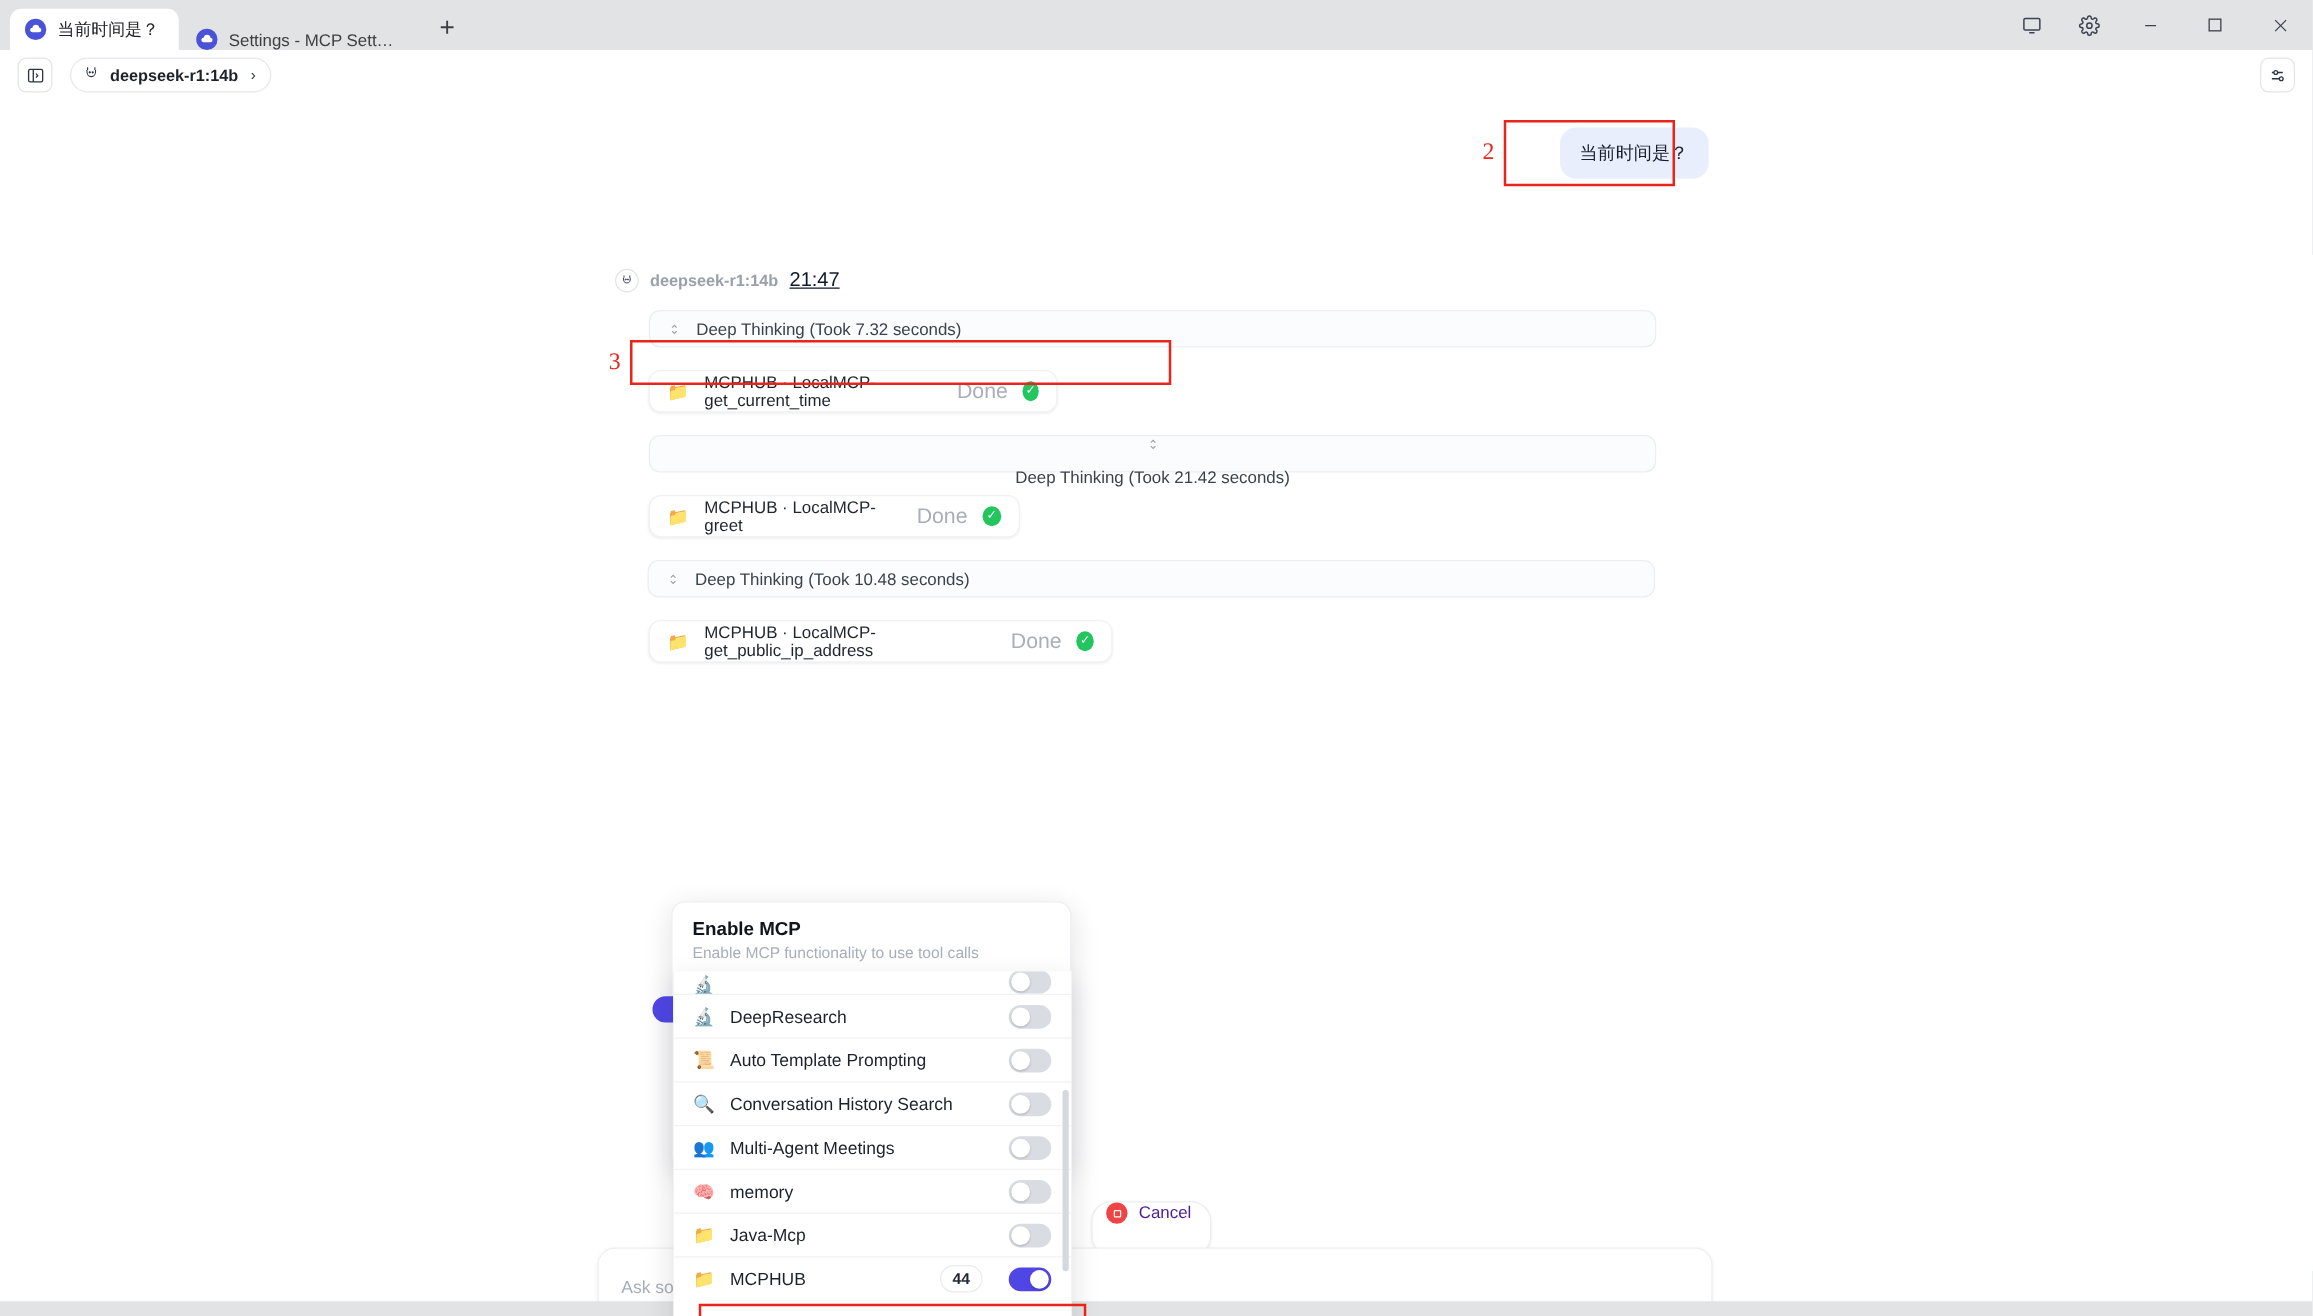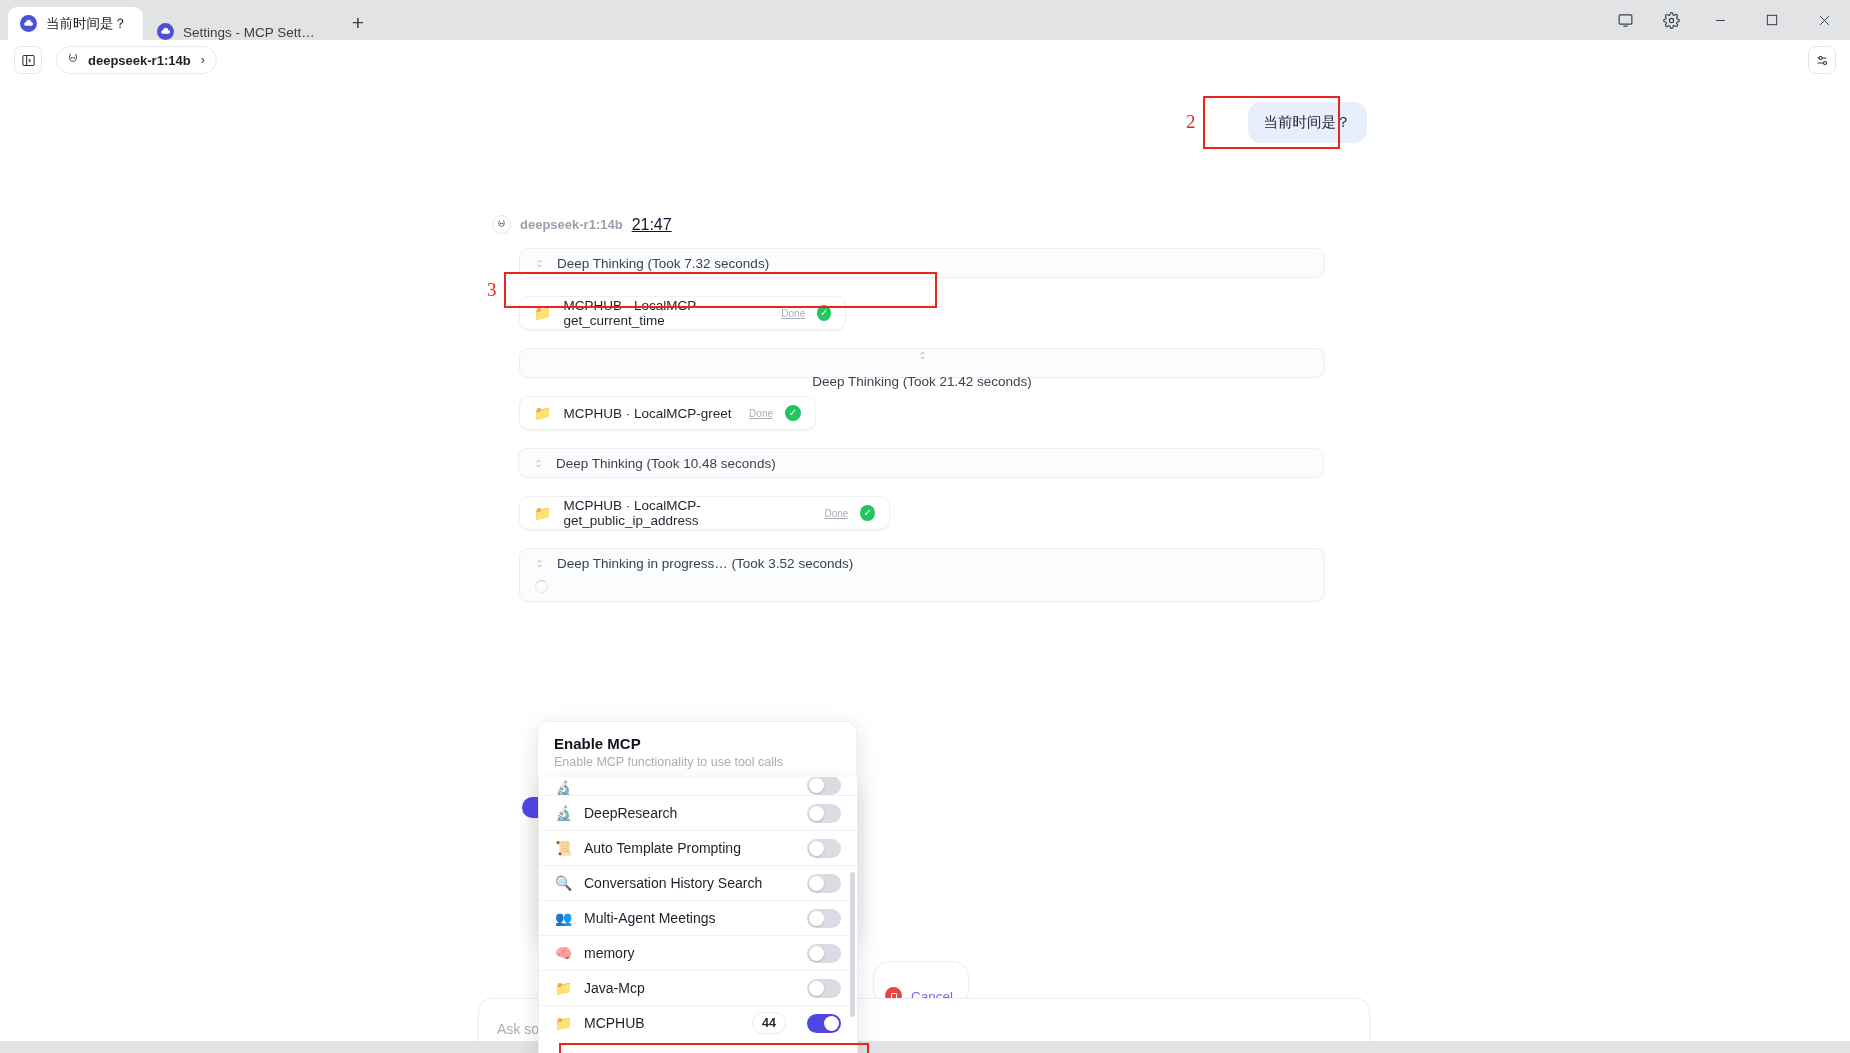--- a/index.html
+++ b/index.html
@@ -110,35 +110,35 @@
 
   .tool-box {
     margin-left: 27px; height: 34px;
     border: 1px solid #f0f1f4; border-radius: 10px; background: #ffffff;
     box-shadow: 0 1px 2px rgba(20,25,40,.06);
     display: inline-flex; align-items: center; padding: 0 14px; gap: 12px;
     font-size: 13.5px; color: #1f242e;
   }
   .folder-icon { font-size: 14px; line-height: 1; }
   .tool-name { font-weight: 500; }
-  .tool-status { margin-left: auto; color: #a9aeb8; font-size: 10px; text-decoration: underline; }
+  .tool-status { margin-left: auto; color: #a9aeb8; font-size: 17px; }
   .check {
     width: 16px; height: 16px; border-radius: 50%; background: #22c55e;
     display: flex; align-items: center; justify-content: center;
     color: #fff; font-size: 10px; line-height: 1;
   }
 
   
   .cancel-btn {
     position: absolute; left: 873px; top: 881px;
-    display: flex; align-items: flex-end; gap: 9px;
+    display: flex; align-items: flex-start; gap: 9px;
     height: 44px; padding: 0 15px 0 11px;
     border: 1px solid #eceef1; border-radius: 16px; background: #fff;
     box-shadow: 0 1px 2px rgba(20,25,40,.05);
-    font-size: 13.5px; color: #8b5cf6;
+    font-size: 13.5px; color: #4c1d95;
   }
   .cancel-dot {
     width: 17px; height: 17px; border-radius: 50%; background: #ef4444;
     display: flex; align-items: center; justify-content: center;
   }
   .cancel-dot i { width: 6px; height: 6px; border: 1.4px solid #fff; border-radius: 1px; display: block; }
 
   
   .composer {
     position: absolute; left: 478px; top: 918px; width: 892px; height: 113px;
@@ -370,31 +370,20 @@
 
       
       <div class="tool-box" style="margin-top:18px; width:371px;">
         <span class="folder-icon">📁</span>
         <span class="tool-name">MCPHUB · LocalMCP-get_public_ip_address</span>
         <span class="tool-status">Done</span>
         <span class="check">✓</span>
       </div>
 
       
-      <div class="think-box tall" style="margin-top:18px;">
-        <div class="think-inner">
-          <span class="chev-ud">
-            <svg width="11" height="13" viewBox="0 0 24 24" fill="none" stroke="#9aa1ac" stroke-width="2">
-                <path d="M8 9l4-4 4 4M8 15l4 4 4-4"></path>
-              </svg>
-          </span>
-          <span>Deep Thinking in progress… (Took 3.52 seconds)</span>
-        </div>
-        <span class="spinner"></span>
-      </div>
     </div>
 
     <div class="cancel-btn">
       <span class="cancel-dot">
           <i></i>
         </span>
       <span>Cancel</span>
     </div>
 
     <div class="composer">

